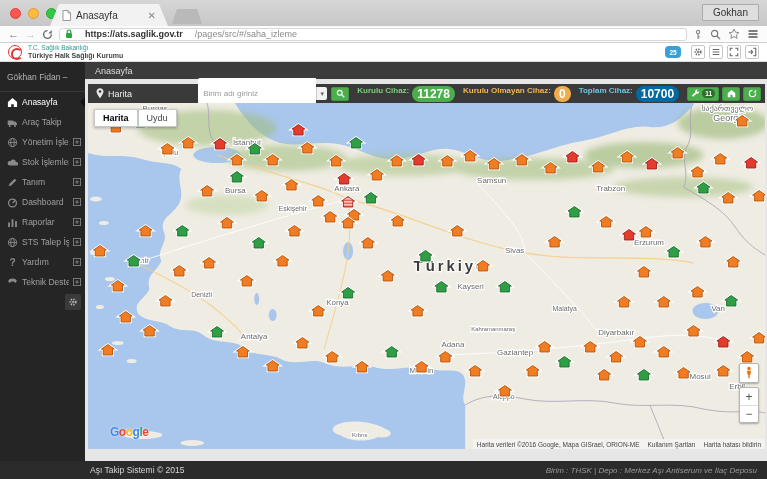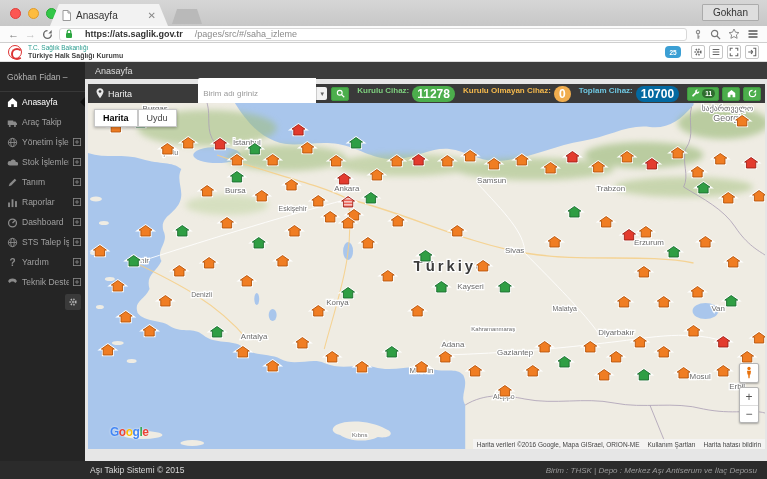--- a/index.html
+++ b/index.html
@@ -256,36 +256,36 @@
             <path d="M1.8 10.2L2.8 7.4L8.4 1.8L10.2 3.6L4.6 9.2Z" fill="currentColor"></path>
           </svg>
           <span class="lbl">Tanım</span>
           <svg class="plusbox" width="8" height="8" viewBox="0 0 10 10">
             <rect x="0.5" y="0.5" width="9" height="9" fill="none" stroke="currentColor"></rect>
             <path d="M5 2.5V7.5M2.5 5H7.5" stroke="currentColor"></path>
           </svg>
         </div>
         <div class="sb-item">
           <svg width="11" height="11" viewBox="0 0 12 12">
+            <circle cx="6" cy="6.5" r="4.3" fill="none" stroke="currentColor" stroke-width="1.4"></circle>
+            <path d="M6 6.5L8.7 3.8" stroke="currentColor" stroke-width="1.4"></path>
+          </svg>
+          <span class="lbl">Dashboard</span>
+          <svg class="plusbox" width="8" height="8" viewBox="0 0 10 10">
+            <rect x="0.5" y="0.5" width="9" height="9" fill="none" stroke="currentColor"></rect>
+            <path d="M5 2.5V7.5M2.5 5H7.5" stroke="currentColor"></path>
+          </svg>
+        </div>
+        <div class="sb-item">
+          <svg width="11" height="11" viewBox="0 0 12 12">
             <rect x="1.2" y="6" width="2" height="5" fill="currentColor"></rect>
             <rect x="5" y="2.5" width="2" height="8.5" fill="currentColor"></rect>
             <rect x="8.8" y="4.5" width="2" height="6.5" fill="currentColor"></rect>
           </svg>
           <span class="lbl">Raporlar</span>
-          <svg class="plusbox" width="8" height="8" viewBox="0 0 10 10">
-            <rect x="0.5" y="0.5" width="9" height="9" fill="none" stroke="currentColor"></rect>
-            <path d="M5 2.5V7.5M2.5 5H7.5" stroke="currentColor"></path>
-          </svg>
-        </div>
-        <div class="sb-item">
-          <svg width="11" height="11" viewBox="0 0 12 12">
-            <circle cx="6" cy="6.5" r="4.3" fill="none" stroke="currentColor" stroke-width="1.4"></circle>
-            <path d="M6 6.5L8.7 3.8" stroke="currentColor" stroke-width="1.4"></path>
-          </svg>
-          <span class="lbl">Dashboard</span>
           <svg class="plusbox" width="8" height="8" viewBox="0 0 10 10">
             <rect x="0.5" y="0.5" width="9" height="9" fill="none" stroke="currentColor"></rect>
             <path d="M5 2.5V7.5M2.5 5H7.5" stroke="currentColor"></path>
           </svg>
         </div>
         <div class="sb-item">
           <svg width="11" height="11" viewBox="0 0 12 12">
             <circle cx="6" cy="6" r="4.5" fill="none" stroke="currentColor"></circle>
             <ellipse cx="6" cy="6" rx="2" ry="4.5" fill="none" stroke="currentColor"></ellipse>
             <path d="M1.5 6H10.5" stroke="currentColor"></path>

